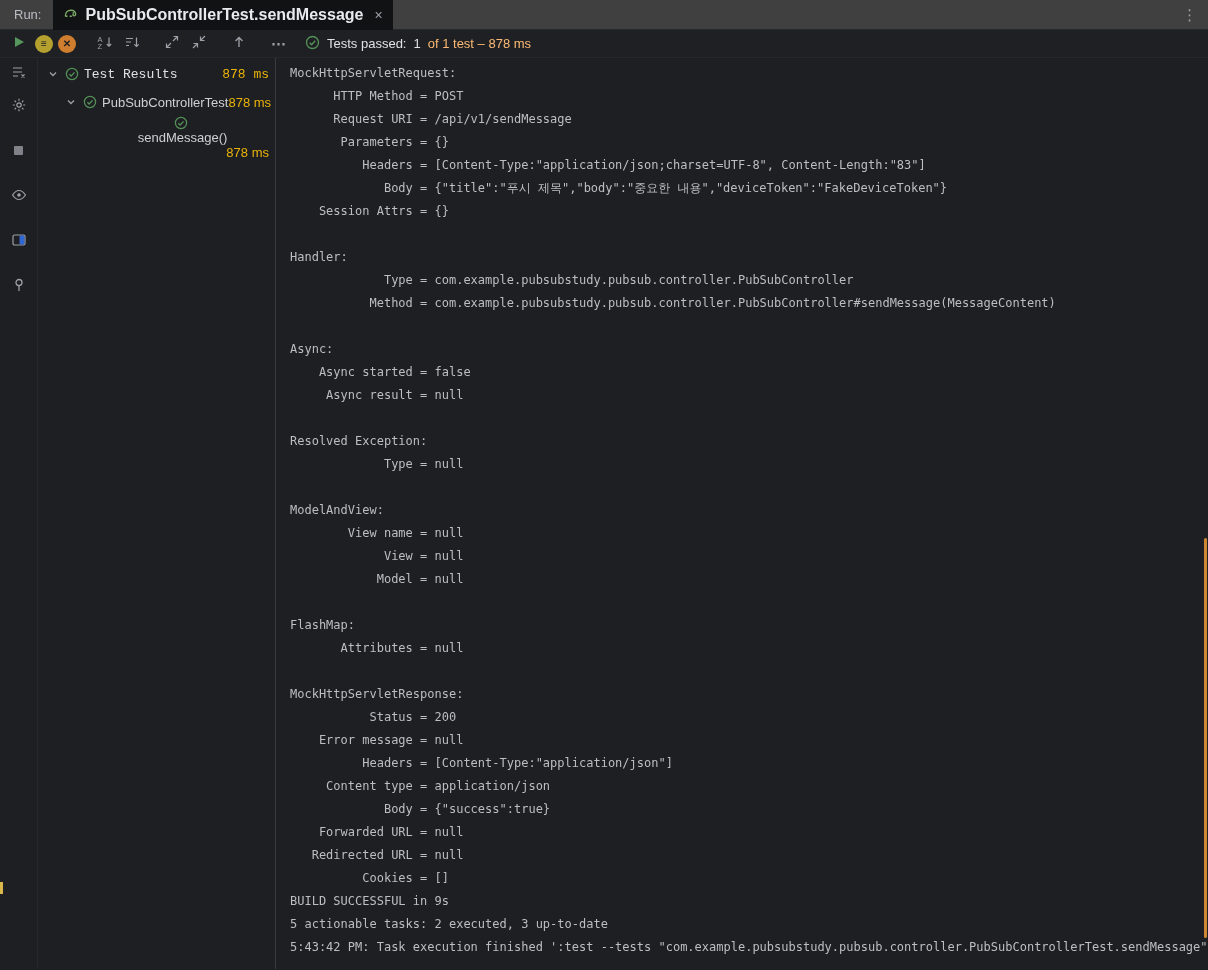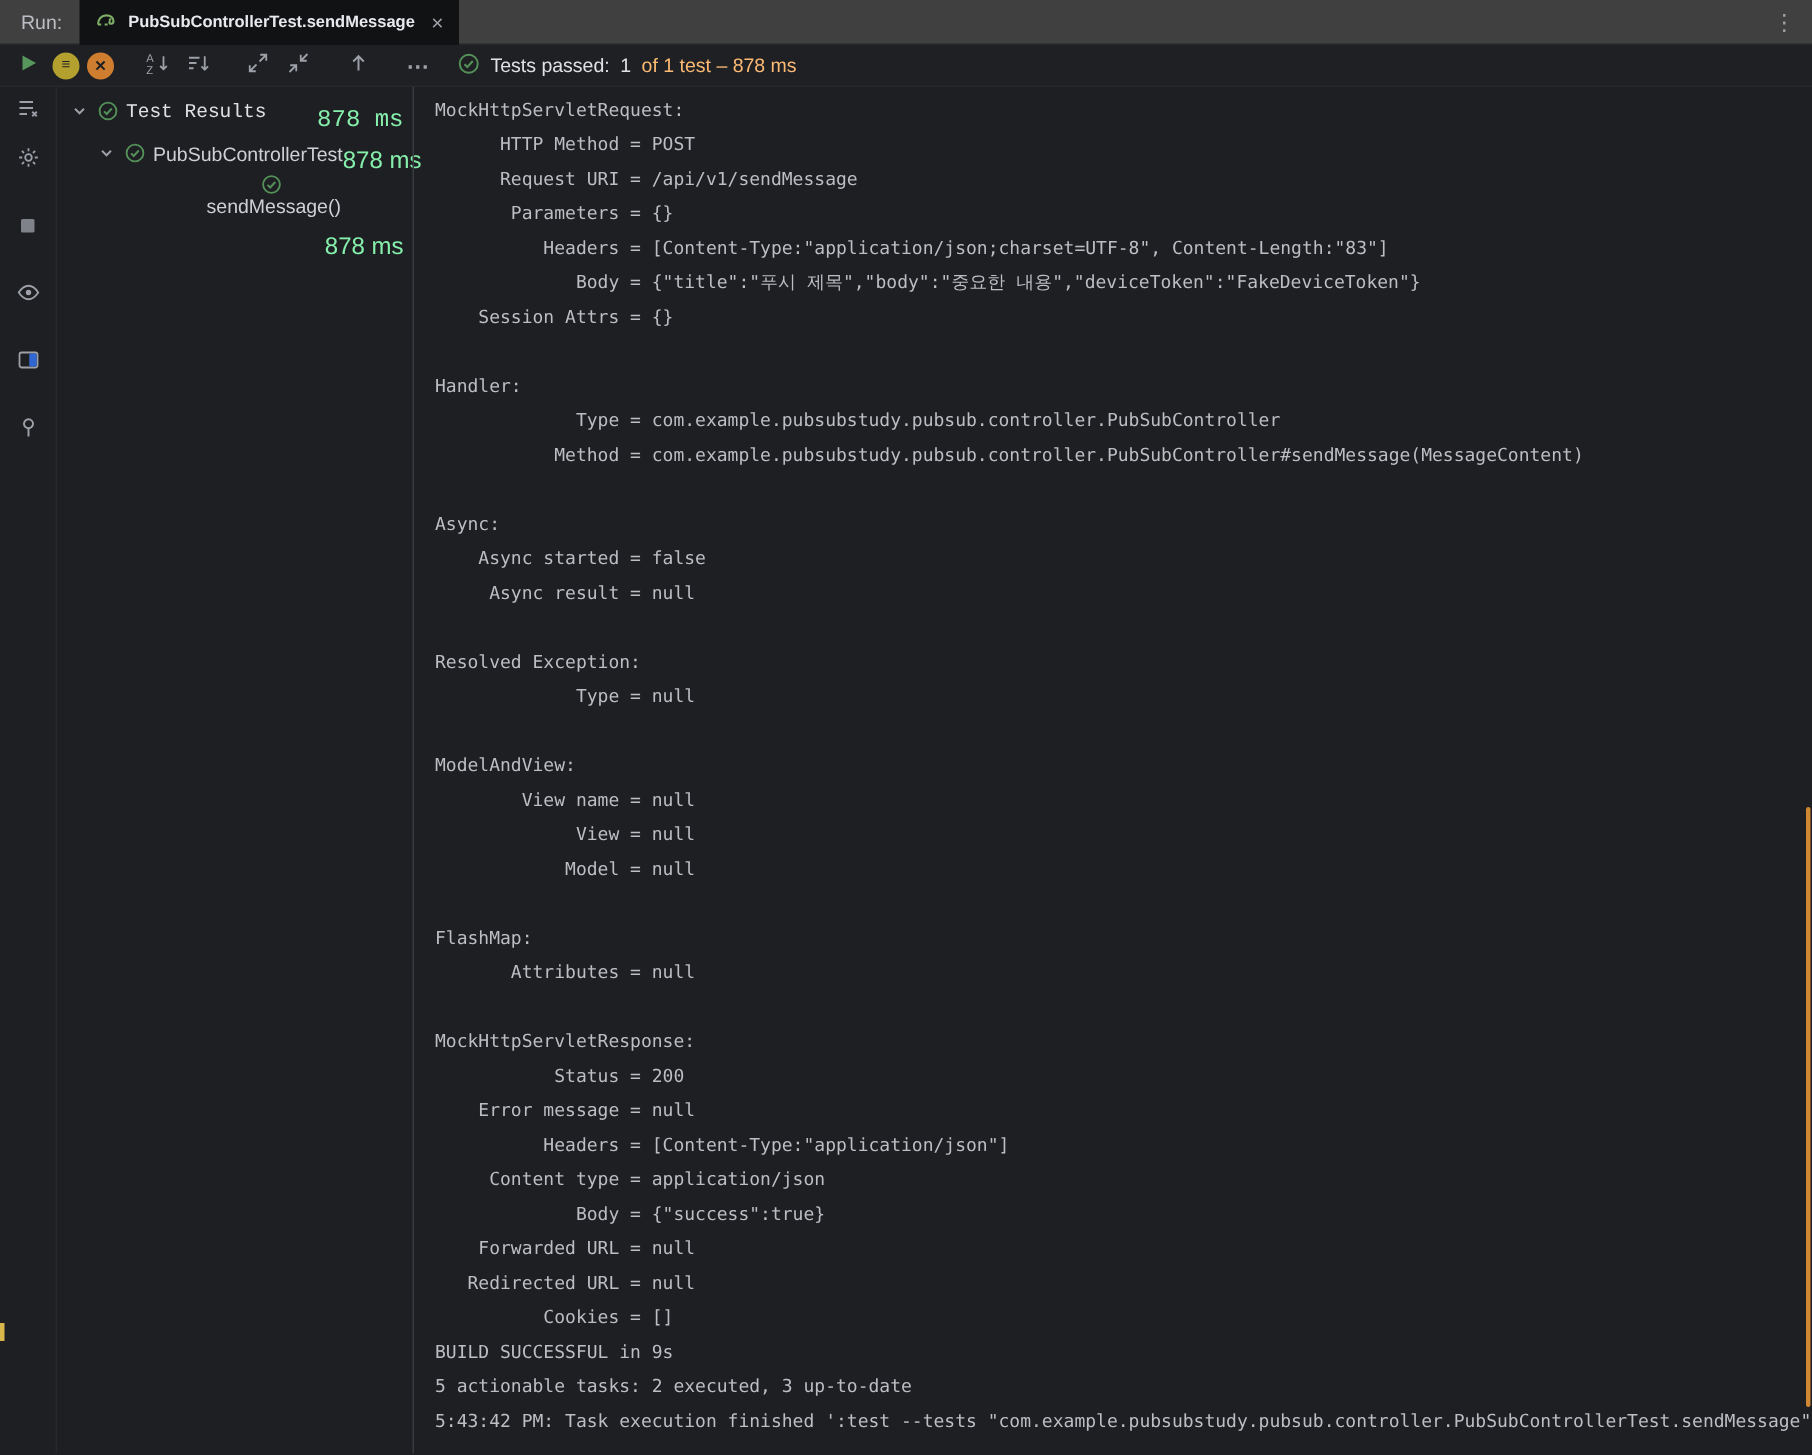--- a/index.html
+++ b/index.html
@@ -12,21 +12,21 @@
   
   .topbar {
     height:30px; display:flex; align-items:center;
     background:#404040; border-bottom:1px solid #26282c;
   }
   .run-label { padding:0 12px 0 14px; color:#bcbec4; }
   .tab {
     height:30px; display:flex; align-items:center; gap:7px;
     padding:0 10px; background:#111214; cursor:default;
   }
-  .tab-title { color:#e8eaed; font-weight:bold; font-size:11px; }
+  .tab-title { color:#e8eaed; font-weight:bold; font-size:16px; }
   .tab-close { color:#9da0a8; font-size:14px; margin-left:4px; }
   .kebab { margin-left:auto; padding-right:10px; color:#9da0a8; font-size:15px; letter-spacing:1px; }
   
   .toolbar {
     height:28px; display:flex; align-items:center; padding-left:8px;
     background:#1f2023; border-bottom:1px solid #26282c; gap:5px;
   }
   .tbtn {
     width:22px; height:22px; display:flex; align-items:center; justify-content:center;
     border-radius:4px; flex:none;
@@ -56,21 +56,21 @@
   
   .treepanel { width:237px; flex:none; padding-top:2px; }
   .trow { height:28px; display:flex; align-items:center; padding-right:6px; }
   .trow.r1 { padding-left:8px;font-family:Liberation Mono, monospace; }
   .trow.r2 { padding-left:26px;align-items:center; }
   .trow.r3 { padding-left:58px;flex-direction:column; }
   .chev { width:14px; display:flex; justify-content:center; margin-right:3px; flex:none; }
   .check { width:17px; display:flex; justify-content:center; margin-right:4px; flex:none; }
   .tlabel { color:#ced0d6; white-space:nowrap; }
   .tlabel.strong { color:#dfe1e5; }
-  .ttime { margin-left:auto; color:#86efac; font-size:16px; white-space:nowrap;margin-top:11px; }
+  .ttime { margin-left:auto; color:#eab308; font-size:13px; white-space:nowrap; }
   
   .console { flex:1; border-left:1px solid #393b40; padding:4px 0 0 14px; overflow:hidden; }
   .console pre {
     margin:0; font-family:"DejaVu Sans Mono", "DejaVu Sans", monospace;
     font-size:12px; line-height:23px; color:#bcbec4; white-space:pre;
   }
   
   .scroll-mark { position:absolute; right:1px; top:538px; width:3px; height:400px; background:#cf8734; border-radius:2px; }
   .left-tick { position:absolute; left:0; top:882px; width:3px; height:12px; background:#d8b64c; }
 </style>

